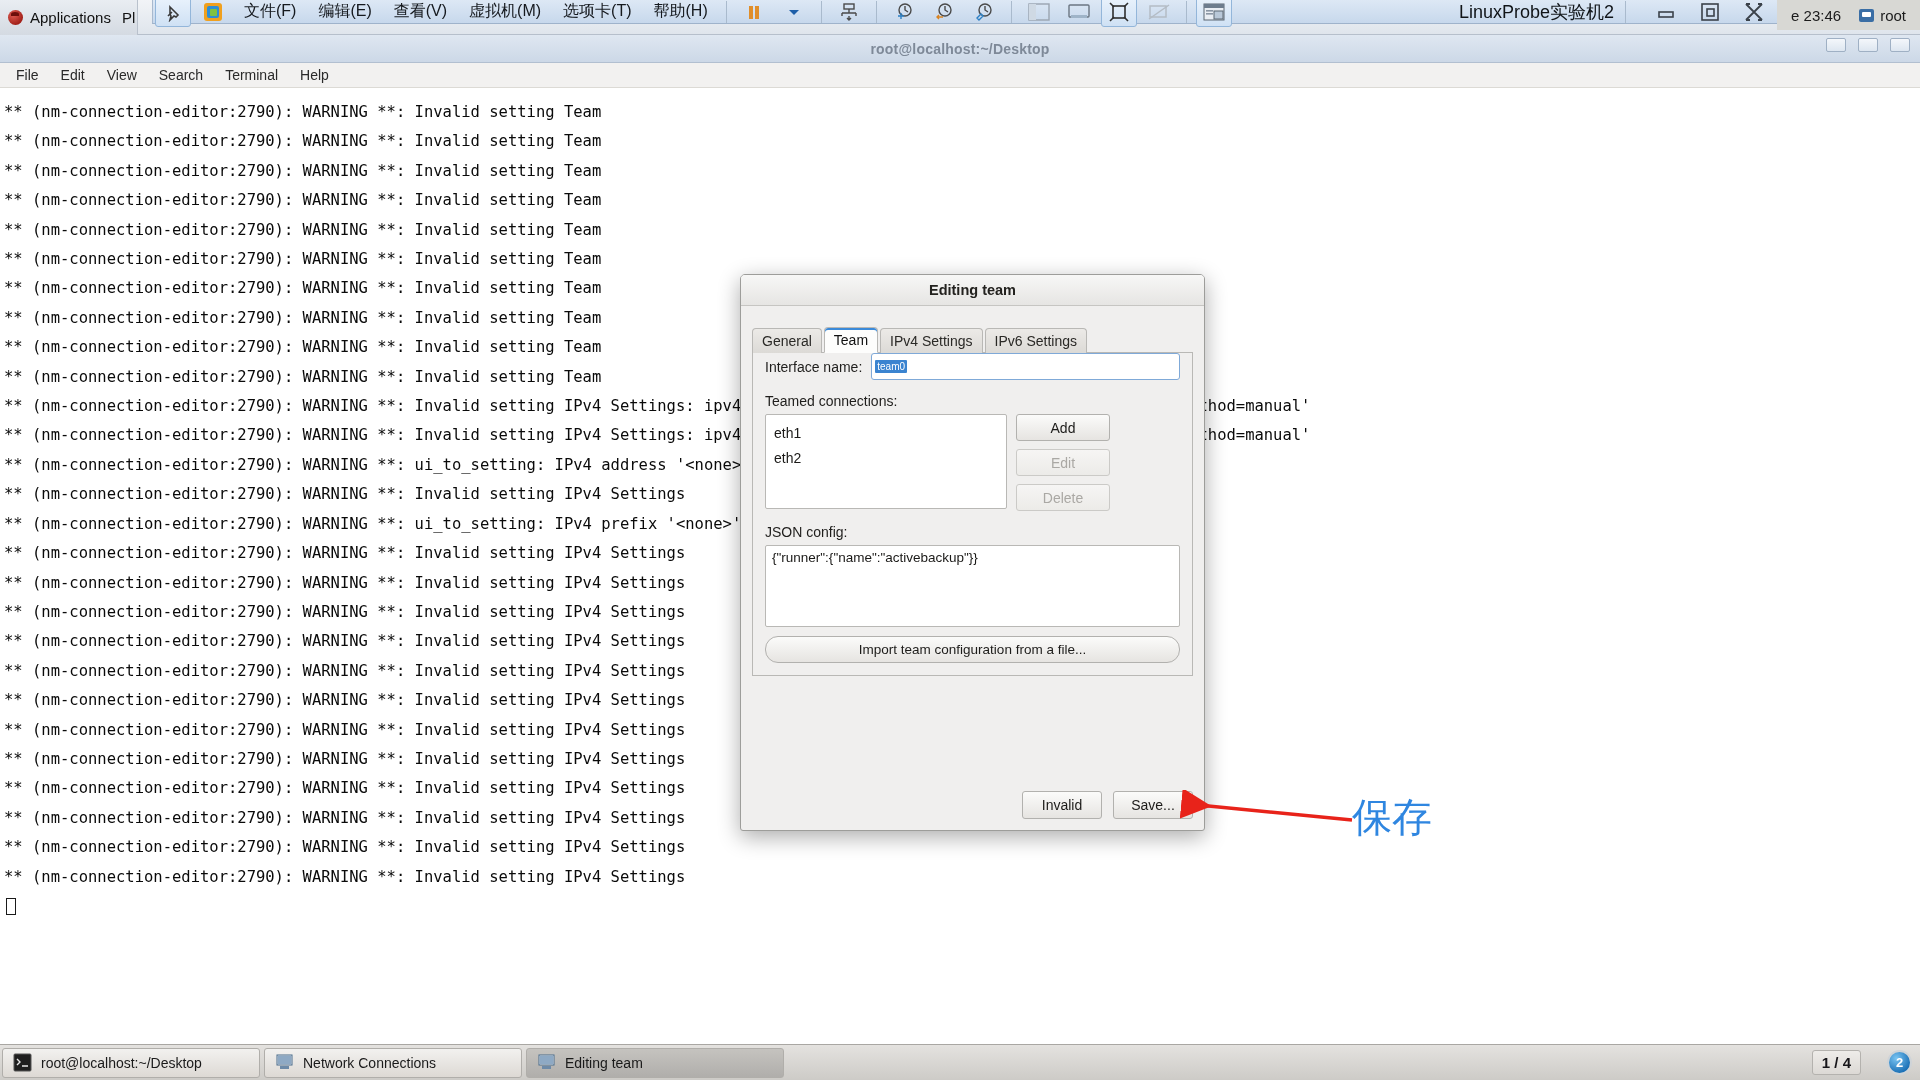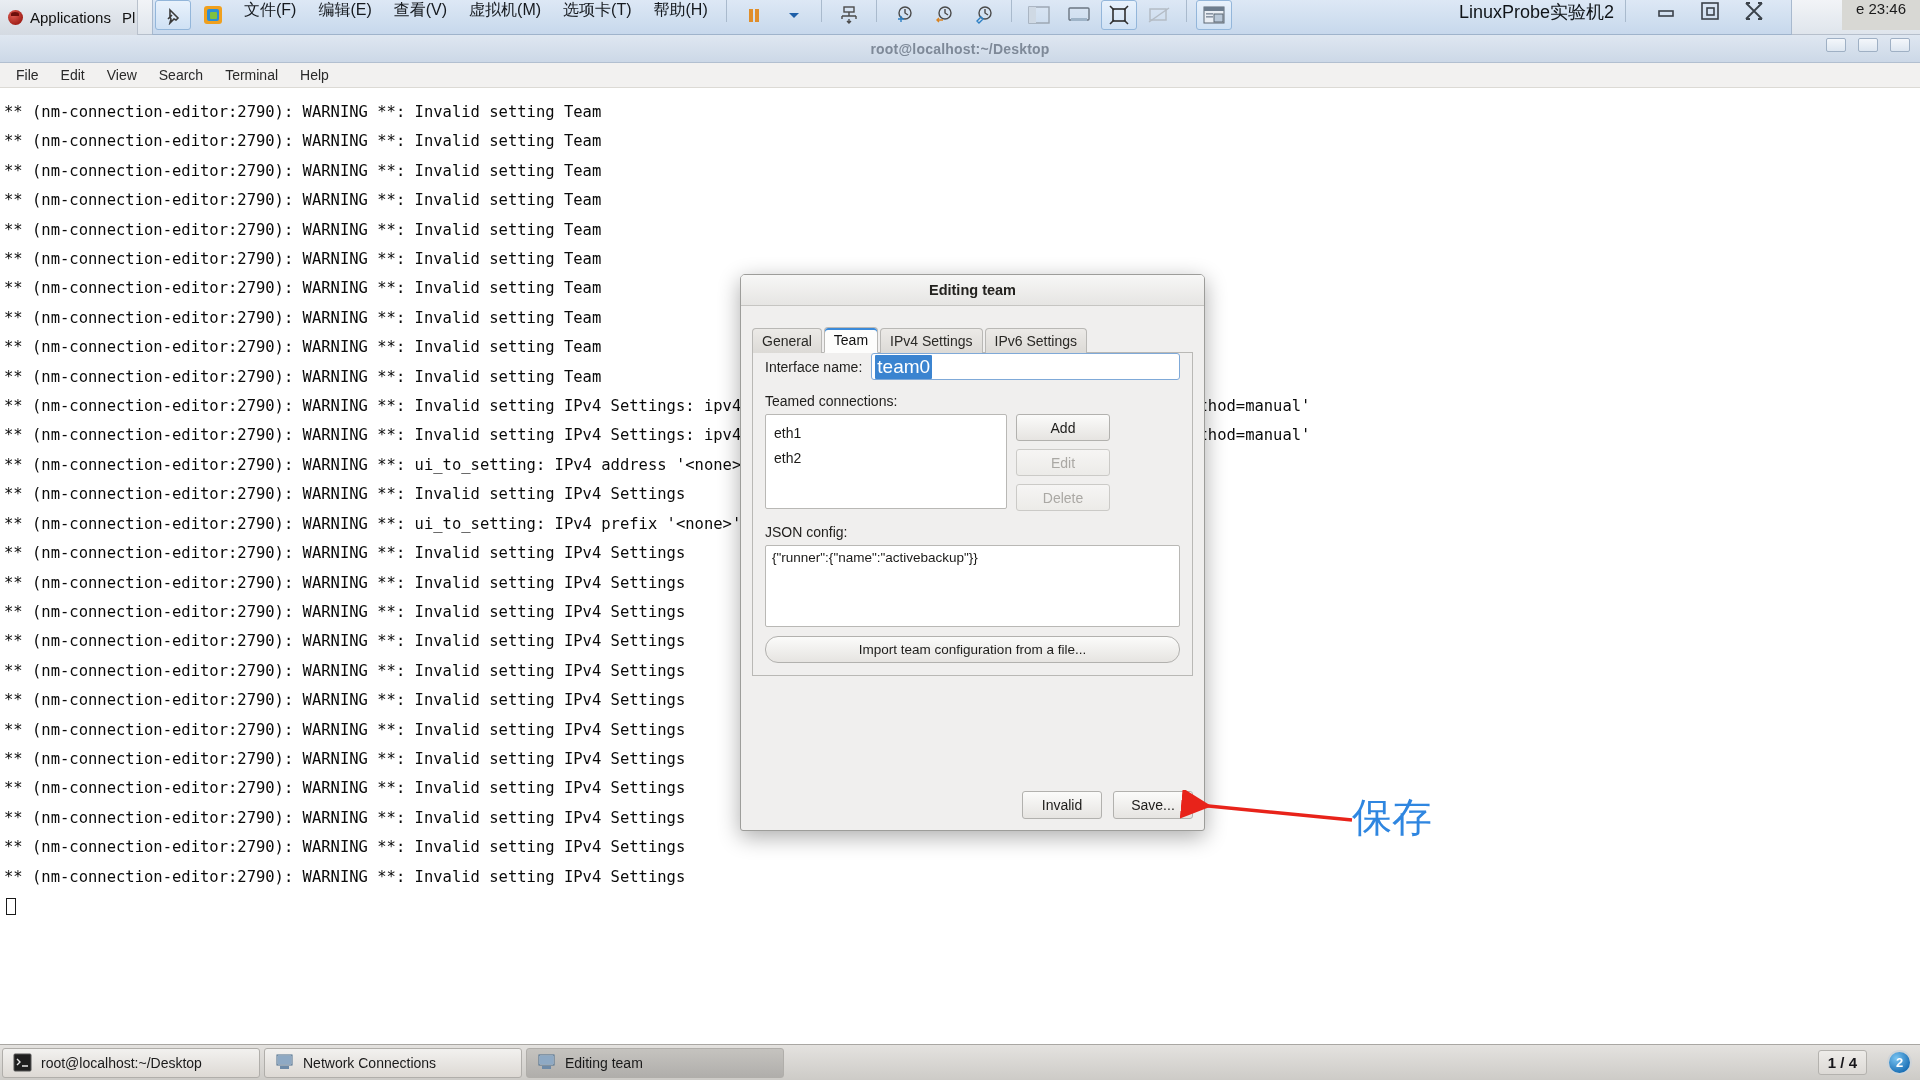--- a/index.html
+++ b/index.html
@@ -32,25 +32,25 @@
   }
   .redhat-dot::after {
     content: ""; position: absolute; left: 3px; top: 2px;
     width: 8px; height: 4px; border-radius: 50% 50% 0 0;
     background: #6d0f0b;
   }
   .vm-pl { font-size: 15px; color: #111; padding-left: 4px; }
 
   .vm-tabstrip {
     position: absolute; left: 152px; top: 0;
-    height: 35px; width: 1640px;
+    height: 24px; width: 1640px;
     background: linear-gradient(#dde8f5, #c7d8ec);
     border-left: 1px solid #a8b9ce; border-right: 1px solid #a8b9ce;
     border-bottom: 1px solid #9fb3cb;
-    display: flex; align-items: flex-start; gap: 0;
+    display: flex; align-items: center; gap: 0;
   }
   .vm-btn {
     width: 36px; height: 30px; margin: 0 2px;
     display: flex; align-items: center; justify-content: center;
     border-radius: 3px;
   }
   .vm-btn.sel {
     background: linear-gradient(#e9f2fc, #cfe1f4);
     border: 1px solid #93b6da;
   }
@@ -63,21 +63,21 @@
     padding-right: 4px; white-space: nowrap;
   }
   .vm-winbtns { display: flex; align-items: center; gap: 22px; padding: 0 26px 0 22px; }
   .wb { width: 22px; height: 22px; position: relative; }
 
   .host-clock {
     position: absolute; right: 0; top: 0; height: 30px;
     display: flex; align-items: center; gap: 18px;
     padding: 0 14px;
     background: #d8d8d4;
-    font-size: 15px; color: #1b1b1b; flex-direction: column;
+    font-size: 15px; color: #1b1b1b;
   }
   .host-user-ic {
     width: 15px; height: 13px; background: #3a6ea5; border-radius: 2px;
     position: relative;
   }
   .host-user-ic::after{
     content:""; position:absolute; left:3px; top:3px; width:9px; height:5px;
     background:#fff; border-radius:1px;
   }
 
@@ -167,21 +167,21 @@
   .tabpanel {
     background: #f0efee; border: 1px solid #b9b8b5; border-top: none;
     padding: 0 12px 12px 12px;
   }
   .ifn-field {
     flex: 1; height: 27px; background: #fff;
     border: 1px solid #7fa9d8; border-radius: 3px;
     display: flex; align-items: center; padding: 0 3px;
   }
   .ifn-field .selected {
-    background: #3b84d0; color: #ffffff; font-size: 19px;
+    background: #3b84d0; color: #ffffff; font-size: 10px;
     padding: 1px 2px; border-radius: 1px;
   }
   .sec-label { font-size: 14px; color: #1f1e1c; margin: 13px 0 5px 0; }
   .listrow { display: flex; gap: 9px; }
   .listbox {
     width: 242px; height: 95px; background: #fff;
     border: 1px solid #b9b8b5; border-radius: 2px;
     padding: 6px 0 0 0;
   }
   .listbox .item { font-size: 14px; color: #1a1917; padding: 2px 8px; line-height: 21px; }
@@ -228,21 +228,21 @@
   .task {
     height: 30px; margin: 0 2px; padding: 0 10px;
     display: flex; align-items: center; gap: 9px;
     border: 1px solid #b0aeaa; border-radius: 3px;
     background: linear-gradient(#f2f1ef,#ddd9d4);
     font-size: 14px; color: #1a1a1a; min-width: 258px;
   }
   .task.active { background: linear-gradient(#c5c3bf,#b0aeab); }
   .task-ico { width: 19px; height: 19px; flex: none; }
   .tray {
-    margin-left: auto; display: flex; align-items: center; gap: 20px; padding-right: 8px;
+    margin-left: auto; display: flex; align-items: center; gap: 26px; padding-right: 8px;
   }
   .ws-ind {
     font-size: 15px; font-weight: bold; color: #17161a;
     border: 1px solid #b4b2ae; border-radius: 3px;
     padding: 3px 9px; background: linear-gradient(#eeece9,#dcd9d5);
   }
   .ws-badge {
     width: 25px; height: 25px; border-radius: 50%;
     background: radial-gradient(circle at 35% 30%, #79c4f2, #1a6fb5 75%);
     border: 2px solid #cfd4d8;

